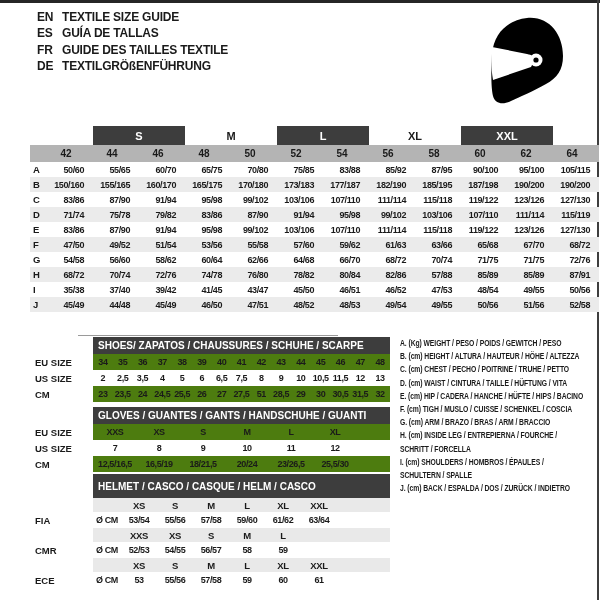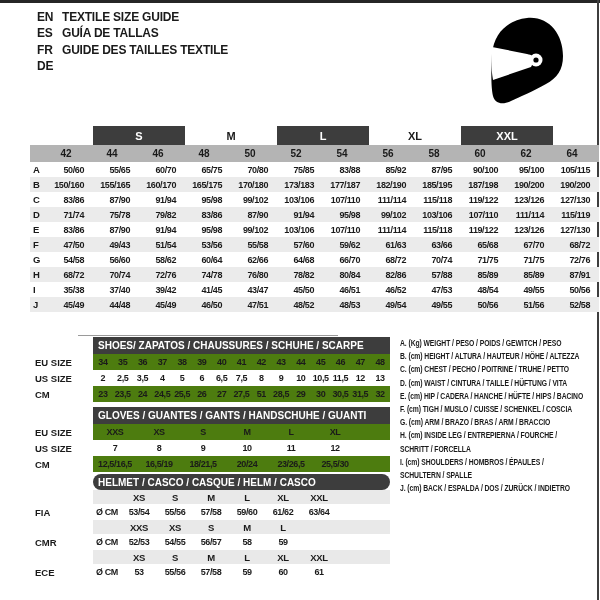--- a/index.html
+++ b/index.html
@@ -36,21 +36,21 @@
 
   
   .subtable{width:360px;}
   .bar{background:#3d3d3d;color:#ffffff;font-weight:bold;font-size:10px;text-align:left;padding-left:5px;height:17px;}
   .rowlabel{font-weight:bold;font-size:9.5px;text-align:left;padding-left:5px;}
   .c{text-align:center;font-size:9px;font-weight:bold;letter-spacing:-0.4px;height:16px;}
   tr.sshaded td:not(.rowlabel){background:#4d7c0f;}
   #shoes-table{left:30px;top:337px;}
   #gloves-table{left:30px;top:407px;}
   #helmet-table{left:30px;top:474px;}
-  #helmet-table .bar{height:16px;border-radius:8px;}
+  #helmet-table .bar{height:24px;}
   #helmet-table .sizes-row td{height:14px;}
   #helmet-table .sizes-row td.g{background:#e9e9e9;}
   #helmet-table .size-label{font-size:9.5px;}
   #helmet-table .unit{font-weight:bold;}
 
   
   #legend{left:400px;top:337px;width:250px;}
   .legend-item{
     font-size:8.5px;font-weight:bold;line-height:13.2px;white-space:pre;
     transform:scaleX(0.8);transform-origin:left top;letter-spacing:-0.1px;
@@ -70,20 +70,21 @@
     <div class="lang-row">
       <span class="lang-code">ES</span>
       <span class="lang-title">GUÍA DE TALLAS</span>
     </div>
     <div class="lang-row">
       <span class="lang-code">FR</span>
       <span class="lang-title">GUIDE DES TAILLES TEXTILE</span>
     </div>
     <div class="lang-row">
       <span class="lang-code">DE</span>
+      <span class="lang-title">TEXTILGRÖßENFÜHRUNG</span>
     </div>
   </div>
 
 <div id="helmet-icon" class="abs">
   <svg width="80" height="94" viewBox="0 0 80 94" xmlns="http://www.w3.org/2000/svg">
     <path d="M40 6 C62 4 76 22 76 44 C76 58 70 66 59 72 C47 79 32 85 24 89 C16 93 8 92 6 84 C4 76 4 58 5 42 C7 20 22 8 40 6 Z" fill="#000000"></path>
     <path d="M5 35 L40 42 C46 43 48 46 47 49 L44 55 L6 68 C4 57 4 45 5 35 Z" fill="#ffffff"></path>
     <circle cx="49" cy="48" r="6.5" fill="#ffffff"></circle>
     <circle cx="49" cy="48" r="2.6" fill="#000000"></circle>
   </svg>
@@ -201,21 +202,21 @@
         <td class="val">107/110</td>
         <td class="val">111/114</td>
         <td class="val">115/118</td>
         <td class="val">119/122</td>
         <td class="val">123/126</td>
         <td class="val">127/130</td>
       </tr>
       <tr class="mshaded">
         <td class="rlabel">F</td>
         <td class="val">47/50</td>
-        <td class="val">49/43</td>
+        <td class="val">49/52</td>
         <td class="val">51/54</td>
         <td class="val">53/56</td>
         <td class="val">55/58</td>
         <td class="val">57/60</td>
         <td class="val">59/62</td>
         <td class="val">61/63</td>
         <td class="val">63/66</td>
         <td class="val">65/68</td>
         <td class="val">67/70</td>
         <td class="val">68/72</td>

